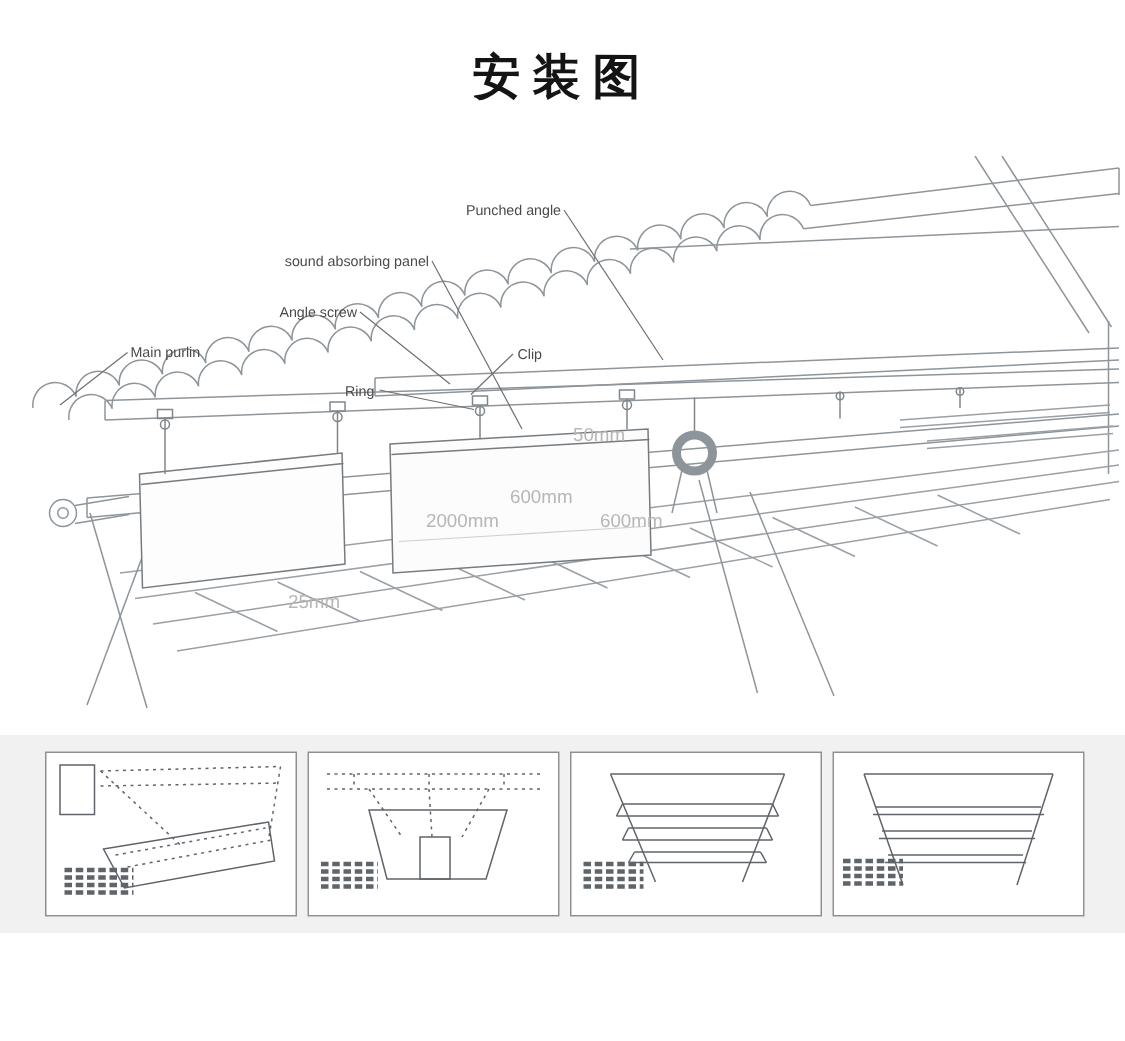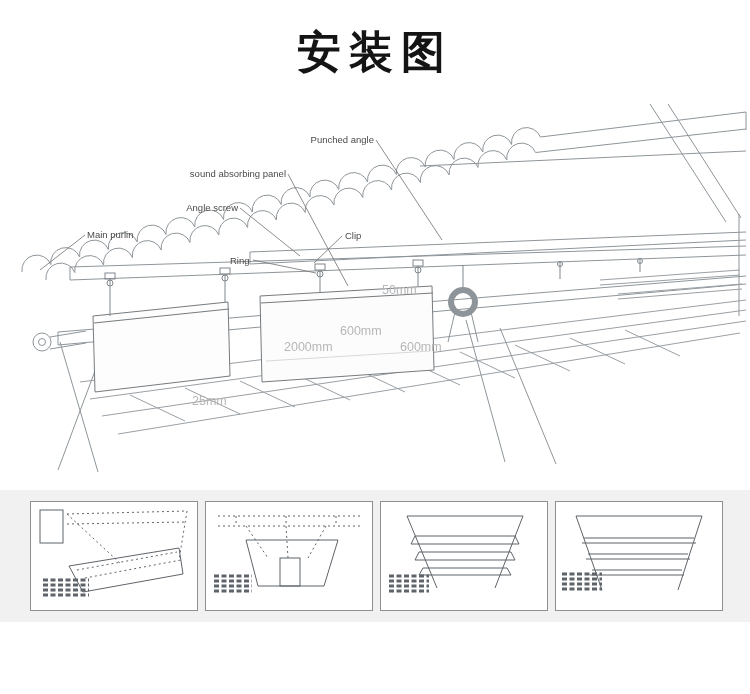--- a/index.html
+++ b/index.html
@@ -16,21 +16,21 @@
     overflow: hidden;
   }
   .header {
     height: 104px;
     display: flex;
     align-items: center;
     justify-content: center;
   }
   .title {
     margin: 0;
-    font-size: 44px;
+    font-size: 32px;
     font-weight: 600;
     letter-spacing: 8px;
     color: #141414;
   }
   .drawing {
     position: relative;
     width: 604px;
     height: 380px;
   }
   .drawing svg { display: block; }

